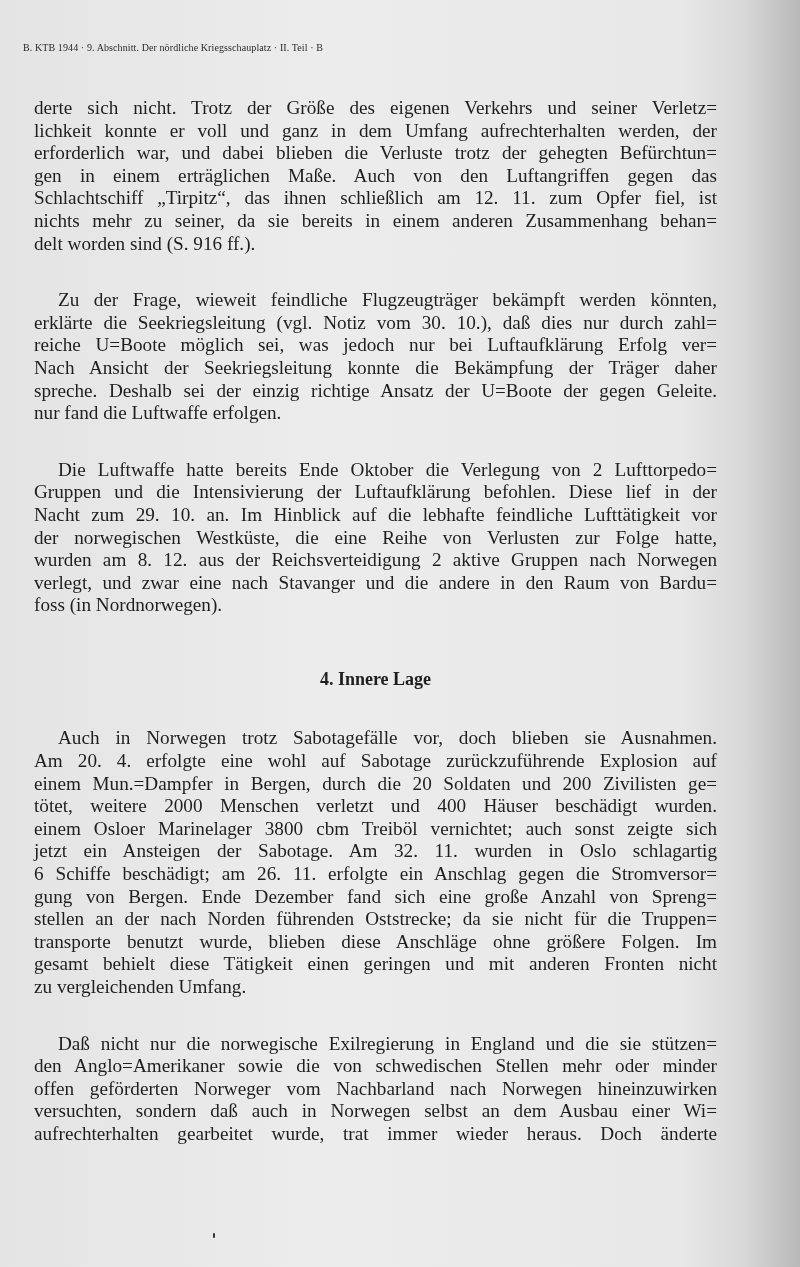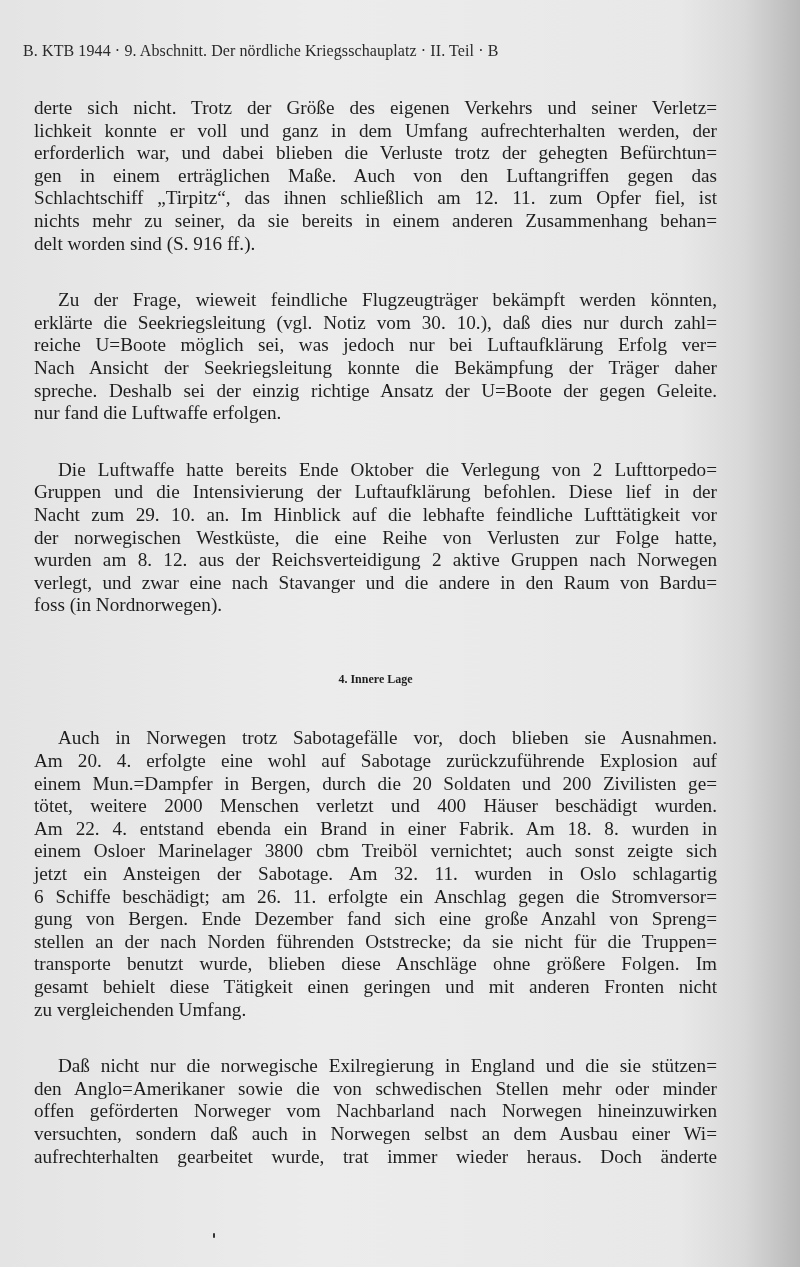--- a/index.html
+++ b/index.html
@@ -5,34 +5,34 @@
   html, body { margin: 0; padding: 0; }
   body {
     width: 800px; height: 1267px; overflow: hidden;
     background: linear-gradient(to right, #e4e4e4 0%, #ececec 40%, #e8e8e8 85%, #d8d8d8 93%, #b8b8b8 100%);
     font-family: "DejaVu Serif", "Liberation Serif", serif;
     color: #1e1e1e;
     position: relative;
   }
   .running-head {
     position: absolute; left: 23px; top: 42px;
-    font-size: 16px; letter-spacing: 0.1px; color: #2a2a2a;
+    font-size: 10px; letter-spacing: 0.1px; color: #2a2a2a;
     font-family: "Liberation Serif", serif;
   }
   .body-text {
     position: absolute; left: 23px; top: 86px; width: 705px;
     font-family: "Liberation Serif", serif;
     font-size: 19.2px; line-height: 22.6px; text-align: justify;
   }
   .body-text p { margin: 11px; }
   .line { display: block; text-align: justify; text-align-last: justify; white-space: nowrap; height: 22.6px; }
   .line.last { text-align-last: left; }
   .gap { height: 12px; }
   .section-heading {
-    text-align: center; font-weight: bold; font-size: 12px;
+    text-align: center; font-weight: bold; font-size: 18px;
     font-family: "Liberation Serif", serif; margin: 0;
   }
   .folio {
     position: absolute; left: 23px; top: 1282px;
     font-family: "Liberation Serif", serif; font-size: 16px; color: #8b5cf6;
   }
   .speck { position: absolute; left: 213px; top: 1233px; width: 2px; height: 5px; background: #333; border-radius: 1px; }
 </style>
 </head>
 <body>
@@ -72,21 +72,20 @@
     </div>
   <div style="height:40px"></div>
   <h3 class="section-heading">4. Innere Lage</h3>
   <div style="height:26px"></div>
   <div id="section-body">
       <p>
         <span class="line" style="padding-left: 24px;">Auch in Norwegen trotz Sabotagefälle vor, doch blieben sie Ausnahmen.</span>
         <span class="line">Am 20. 4. erfolgte eine wohl auf Sabotage zurückzuführende Explosion auf</span>
         <span class="line">einem Mun.=Dampfer in Bergen, durch die 20 Soldaten und 200 Zivilisten ge=</span>
         <span class="line">tötet, weitere 2000 Menschen verletzt und 400 Häuser beschädigt wurden.</span>
-        <span class="line">Am 22. 4. entstand ebenda ein Brand in einer Fabrik. Am 18. 8. wurden in</span>
         <span class="line">einem Osloer Marinelager 3800 cbm Treiböl vernichtet; auch sonst zeigte sich</span>
         <span class="line">jetzt ein Ansteigen der Sabotage. Am 32. 11. wurden in Oslo schlagartig</span>
         <span class="line">6 Schiffe beschädigt; am 26. 11. erfolgte ein Anschlag gegen die Stromversor=</span>
         <span class="line">gung von Bergen. Ende Dezember fand sich eine große Anzahl von Spreng=</span>
         <span class="line">stellen an der nach Norden führenden Oststrecke; da sie nicht für die Truppen=</span>
         <span class="line">transporte benutzt wurde, blieben diese Anschläge ohne größere Folgen. Im</span>
         <span class="line">gesamt behielt diese Tätigkeit einen geringen und mit anderen Fronten nicht</span>
         <span class="line last">zu vergleichenden Umfang.</span>
       </p>
       <div class="gap"></div>

